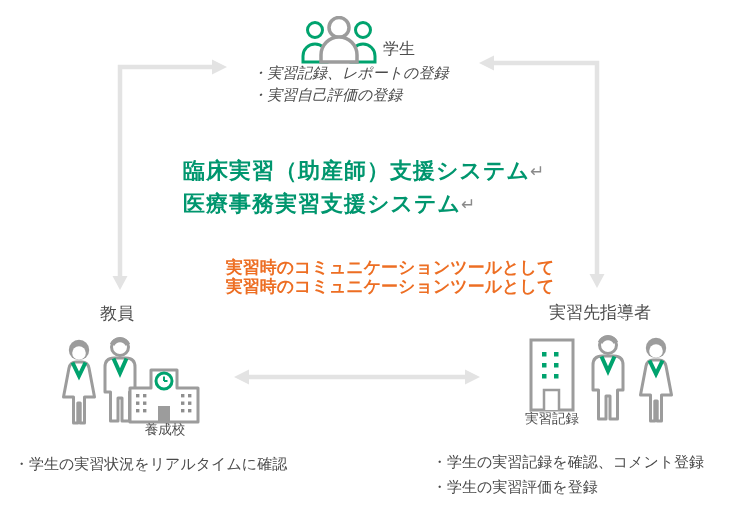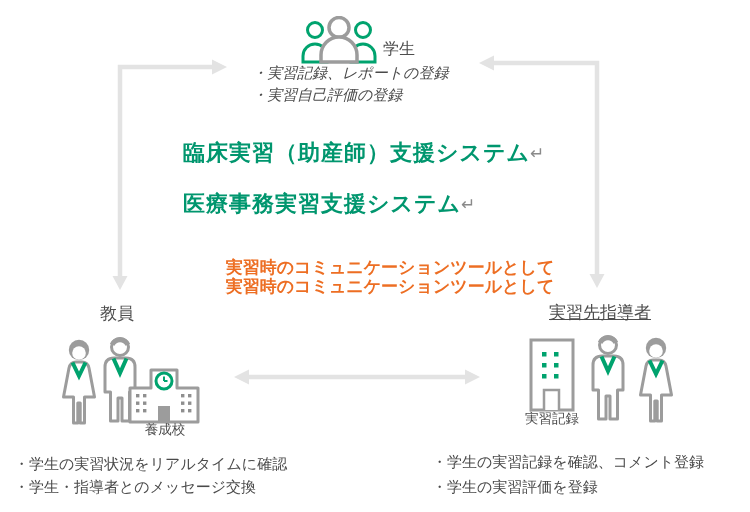--- a/index.html
+++ b/index.html
@@ -5,31 +5,31 @@
   html,body{margin:0;padding:0;background:#ffffff;}
   .canvas{
     position:relative;width:750px;height:512px;background:#ffffff;overflow:hidden;
     font-family:"Liberation Sans","DejaVu Sans",sans-serif;
   }
   .abs{position:absolute;}
   .arrows{position:absolute;left:0;top:0;width:750px;height:512px;}
   .label{color:#4d4d4d;white-space:nowrap;}
   .students-label{left:383px;top:39px;font-size:16px;}
   .teacher-label{left:100px;top:302px;font-size:17px;}
-  .instructor-label{left:549px;top:301px;font-size:17px;text-decoration:underline;}
+  .instructor-label{left:549px;top:301px;font-size:17px;}
   .building-label{font-size:13.5px;color:#4d4d4d;text-align:center;}
   .school-label{left:133px;top:421px;width:64px;}
   .facility-label{left:521px;top:410px;width:62px;}
   .bullets{color:#4a4a4a;font-size:15px;white-space:nowrap;}
   .top-bullets{left:252px;top:62px;line-height:22px;font-style:italic;}
   .left-bullets{left:14px;top:452px;line-height:23px;}
   .right-bullets{left:432px;top:449px;line-height:25px;}
   .sys-title{left:183px;white-space:nowrap;font-size:22px;font-weight:bold;
     letter-spacing:1px;color:#00966e;}
-  .sys-title-1{top:138px;text-align:right;}
+  .sys-title-1{top:156px;text-align:right;}
   .sys-title-2{top:189px;}
   .ret{color:#8a8a8a;font-weight:normal;font-size:17px;letter-spacing:0;vertical-align:1px;}
   .tagline{left:190px;top:243px;width:400px;text-align:center;color:#ed6e23;
     font-size:17px;font-weight:bold;line-height:19px;white-space:nowrap;margin-top:15px;}
   .icon{line-height:0;}
   .students-icon{left:299px;top:16px;}
   .t-woman{left:55px;top:339px;}
   .t-man{left:98px;top:336px;}
   .school-icon{left:128px;top:368px;}
   .facility-icon{left:529px;top:338px;}
@@ -123,21 +123,20 @@
           <rect x="60" y="33.5" width="3.4" height="3.4"></rect>
         <rect x="53" y="41" width="3.4" height="3.4"></rect>
           <rect x="60" y="41" width="3.4" height="3.4"></rect>
       </g>
       <rect x="30" y="38" width="12" height="16" fill="#9c9c9c"></rect>
     </svg>
   </div>
   <div class="abs building-label school-label">養成校</div>
   <div class="abs bullets left-bullets">
     <div>・学生の実習状況をリアルタイムに確認</div>
-    <div>・学生・指導者とのメッセージ交換</div>
   </div>
 
   <div class="abs label instructor-label">実習先指導者</div>
   <div class="abs icon facility-icon">
     <svg width="46" height="74" viewBox="0 0 46 74">
       <rect x="2" y="2" width="42" height="70" fill="#ffffff" stroke="#9c9c9c" stroke-width="3"></rect>
       <g fill="#00a36e">
         <rect x="13" y="14" width="4.5" height="4.5"></rect>
           <rect x="25" y="14" width="4.5" height="4.5"></rect>
         <rect x="13" y="25" width="4.5" height="4.5"></rect>

